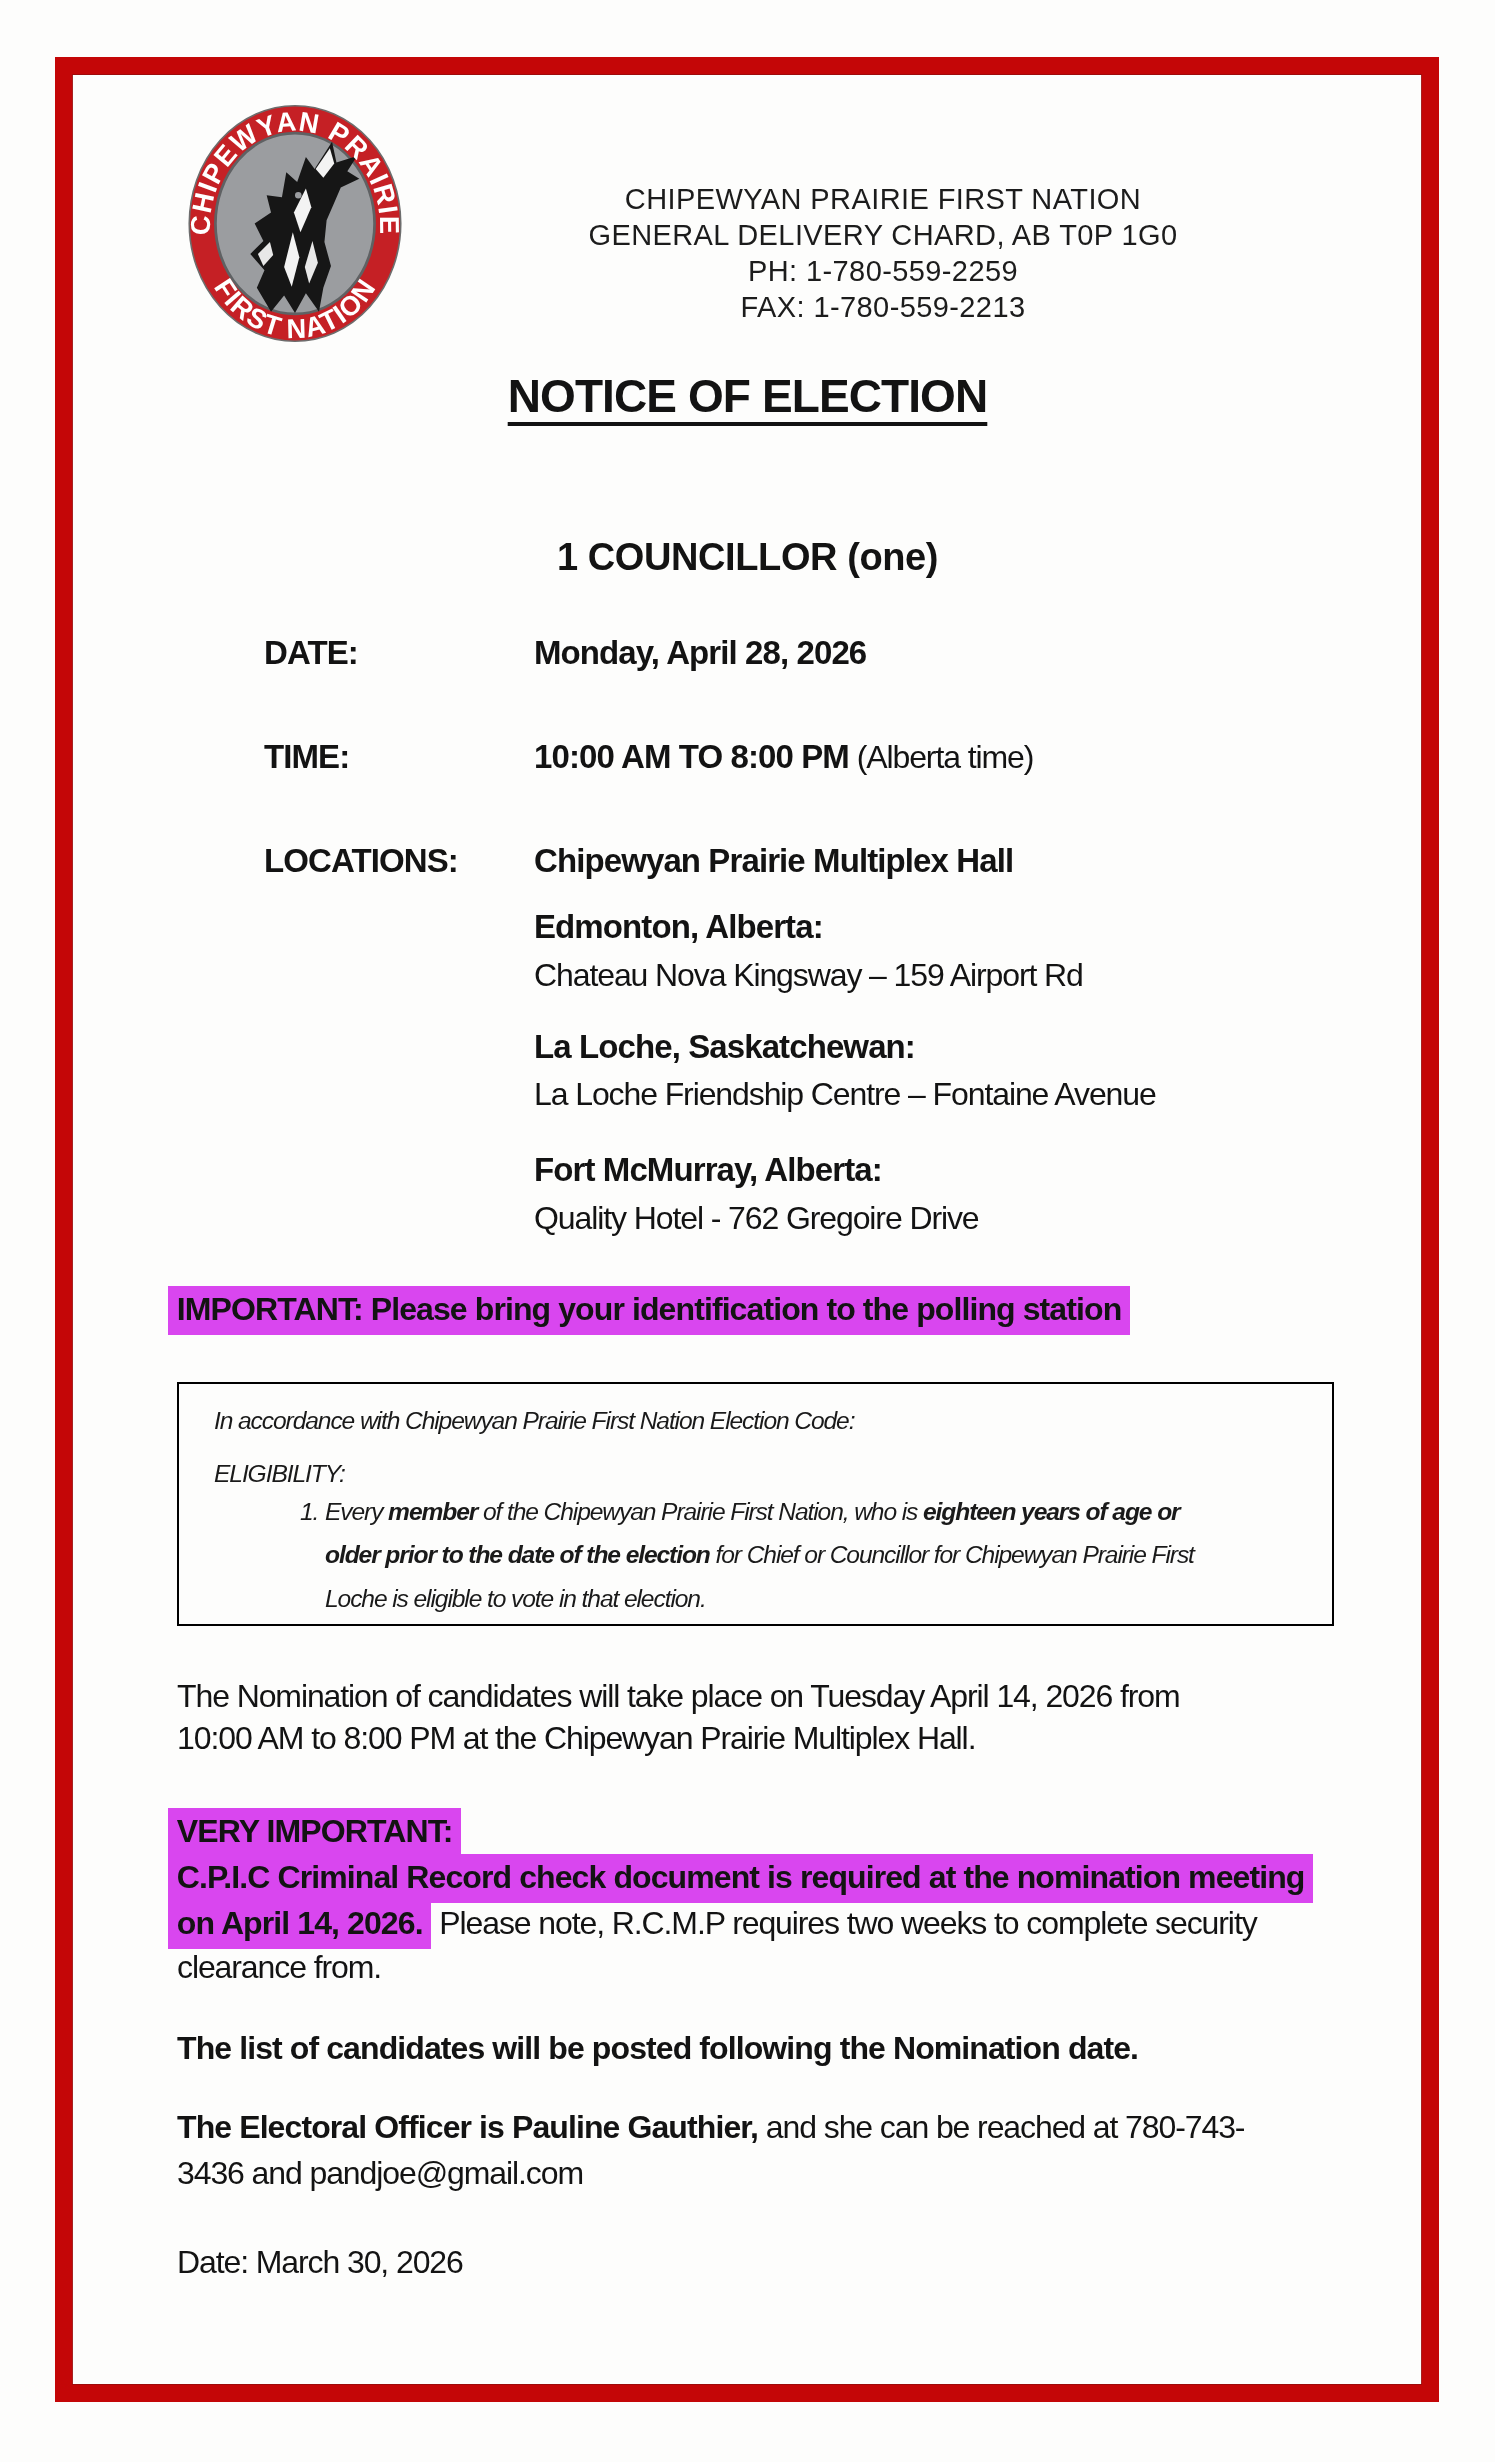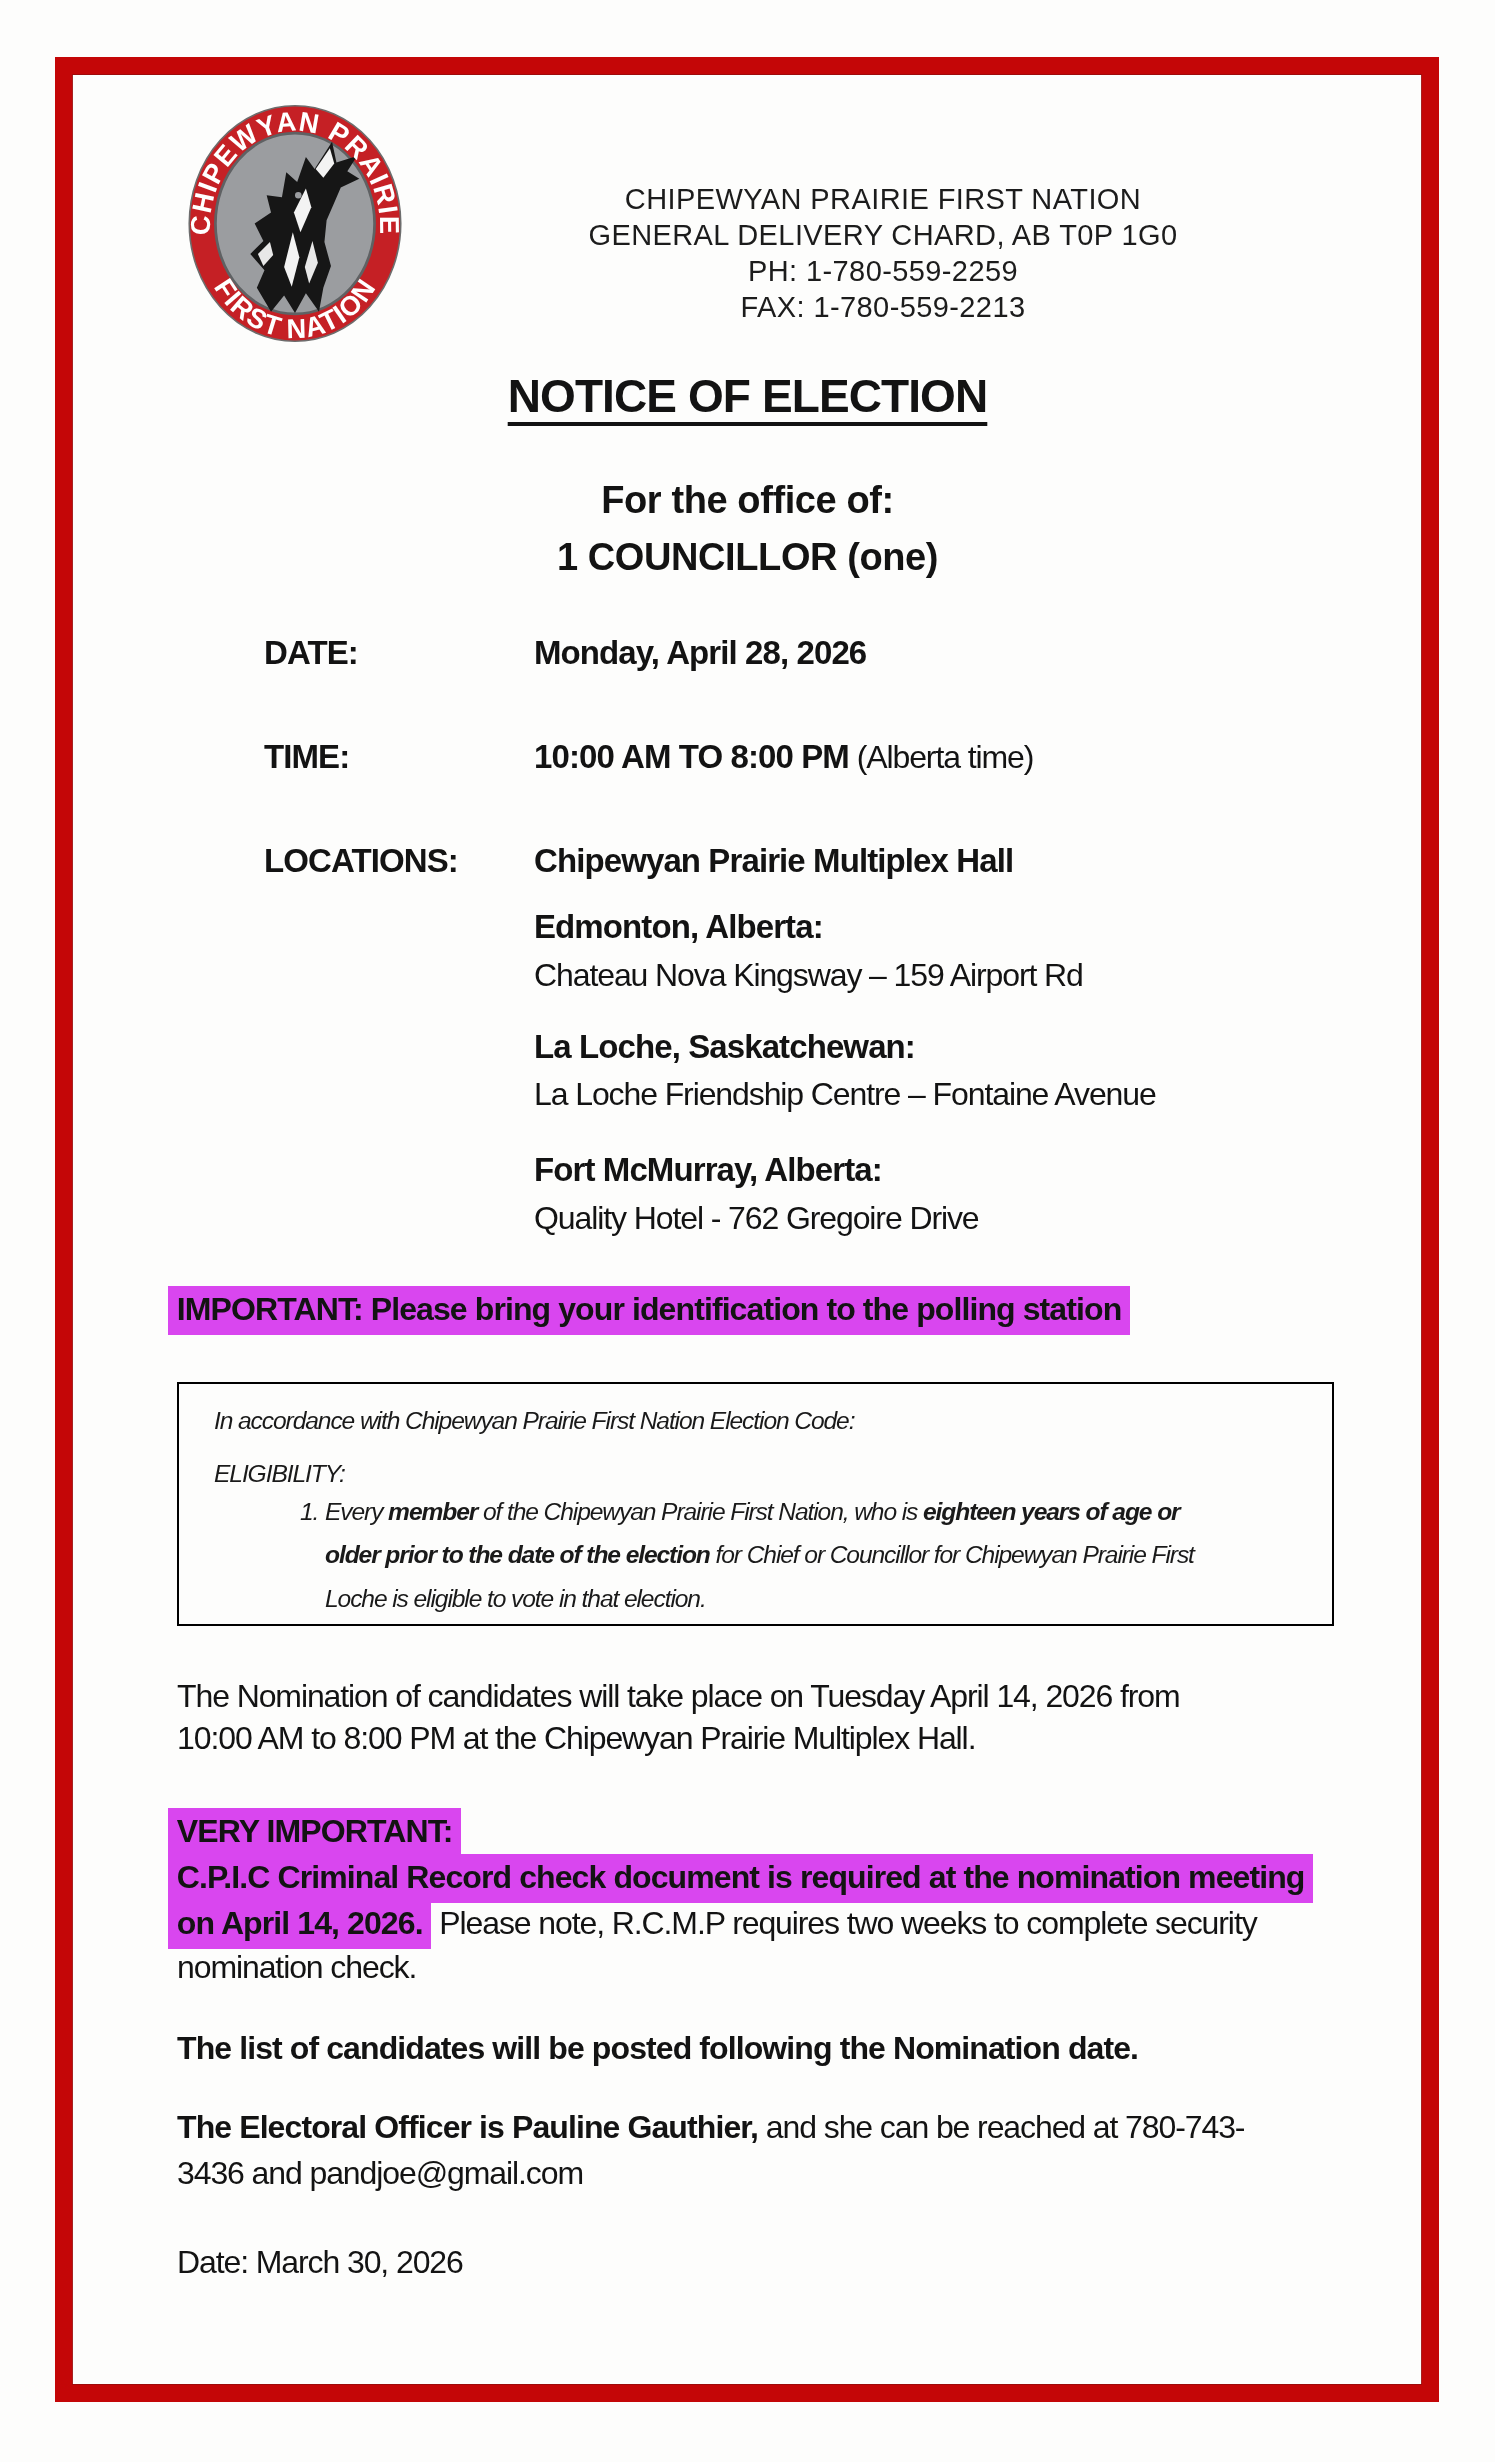--- a/index.html
+++ b/index.html
@@ -70,21 +70,20 @@
   <div class="abs ctr hdr" style="left:496px;top:181px;width:774px;">
     <div>CHIPEWYAN PRAIRIE FIRST NATION</div>
     <div>GENERAL DELIVERY CHARD, AB T0P 1G0</div>
     <div>PH: 1-780-559-2259</div>
     <div>FAX: 1-780-559-2213</div>
   </div>
 
   <div class="abs ctr title" style="left:308px;top:369px;width:879px;">
     <span>NOTICE OF ELECTION</span>
   </div>
-  <div class="abs ctr sub" style="left:308px;top:479px;width:879px;">For the office of:</div>
   <div class="abs ctr sub" style="left:308px;top:536px;width:879px;">1 COUNCILLOR (one)</div>
 
   <div class="abs lbl" style="left:264px;top:634px;">DATE:</div>
   <div class="abs val" style="left:534px;top:634px;">Monday, April 28, 2026</div>
 
   <div class="abs lbl" style="left:264px;top:738px;">TIME:</div>
   <div class="abs" style="left:534px;top:738px;">
     <span class="val">10:00 AM TO 8:00 PM</span><span class="reg"> (Alberta time)</span>
   </div>
 
@@ -122,21 +121,21 @@
 
   <div class="abs hlwrap" style="top:1808px;">
     <span class="hl">VERY IMPORTANT:</span>
   </div>
   <div class="abs hlwrap" style="top:1854px;">
     <span class="hl">C.P.I.C Criminal Record check document is required at the nomination meeting</span>
   </div>
   <div class="abs hlwrap" style="top:1900px;">
     <span class="hl">on April 14, 2026.</span><span class="reg"> Please note, R.C.M.P requires two weeks to complete security</span>
   </div>
-  <div class="abs reg" style="left:177px;top:1949px;">nomination check.</div>
+  <div class="abs reg" style="left:177px;top:1949px;">clearance from.</div>
 
   <div class="abs bb" style="left:177px;top:2030px;">The list of candidates will be posted following the Nomination date.</div>
 
   <div class="abs" style="left:177px;top:2109px;">
     <span class="bb">The Electoral Officer is Pauline Gauthier,</span><span class="reg"> and she can be reached at 780-743-</span>
   </div>
   <div class="abs reg" style="left:177px;top:2155px;">3436 and pandjoe@gmail.com</div>
 
   <div class="abs reg" style="left:177px;top:2244px;">Date: March 30, 2026</div>
 

